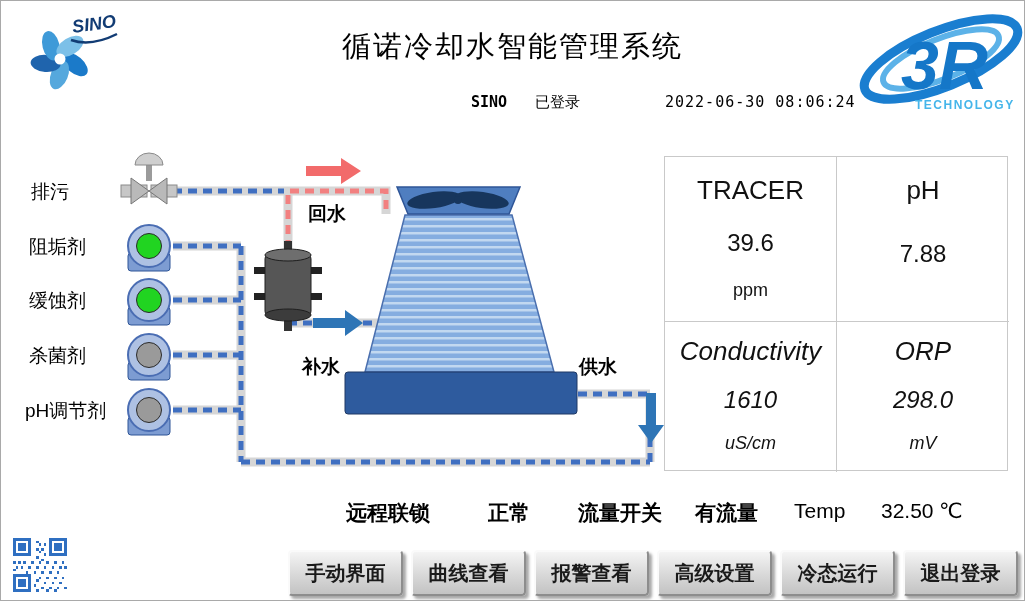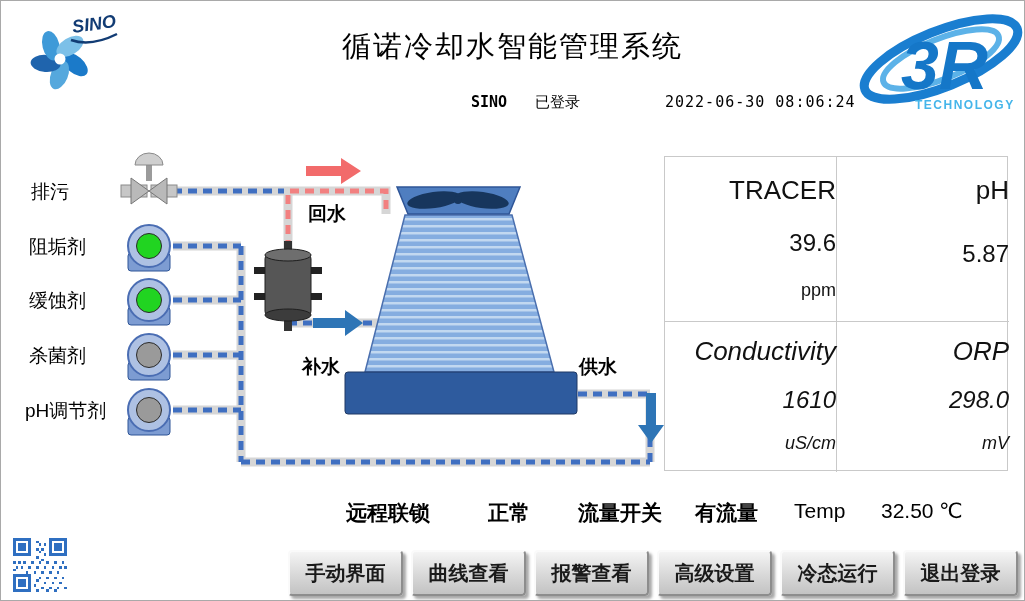--- a/index.html
+++ b/index.html
@@ -16,21 +16,21 @@
   .sub{position:absolute;top:92px;font-size:15px;}
   .sub.mono{font-family:"DejaVu Sans Mono","Liberation Mono",monospace;font-weight:700;}
   .sub.date{font-family:"DejaVu Sans Mono","Liberation Mono",monospace;font-weight:400;letter-spacing:1px;}
   .chem-label{position:absolute;font-size:19px;font-weight:500;white-space:nowrap;}
   .flow-label{position:absolute;font-size:19px;font-weight:600;white-space:nowrap;}
   .panel{
     position:absolute;left:663px;top:155px;width:344px;height:315px;
     display:grid;grid-template-columns:172px 172px;grid-template-rows:165px 150px;
     background:#fff;border:1px solid #c9c9c9;box-sizing:border-box;
   }
-  .cell{display:flex;flex-direction:column;align-items:flex-end;justify-content:space-between;
+  .cell{display:flex;flex-direction:column;align-items:center;justify-content:space-between;
         box-sizing:border-box;padding:18px 0 20px;}
   .cell.c1,.cell.c3{border-right:1px solid #c9c9c9;}
   .cell.c1,.cell.c2{border-bottom:1px solid #c9c9c9;}
   .cell.c3,.cell.c4{padding:14px 0 18px;font-style:italic;}
   .r-name{font-size:26px;font-weight:500;color:#111;}
   .r-value{font-size:24px;color:#111;}
   .r-unit{font-size:18px;color:#111;}
   .st{position:absolute;top:498px;font-size:21px;font-weight:600;white-space:nowrap;}
   .st.en{font-weight:400;}
   .btn-row{position:absolute;left:287px;top:549px;display:flex;gap:8px;}
@@ -161,21 +161,21 @@
   <div class="flow-label" style="left:578px;top:353px">供水</div>
 
   <div class="panel">
     <div class="cell c1">
       <div class="r-name">TRACER</div>
       <div class="r-value">39.6</div>
       <div class="r-unit">ppm</div>
     </div>
     <div class="cell c2">
       <div class="r-name">pH</div>
-      <div class="r-value">5.87</div>
+      <div class="r-value">7.88</div>
       <div class="r-unit"></div>
     </div>
     <div class="cell c3">
       <div class="r-name">Conductivity</div>
       <div class="r-value">1610</div>
       <div class="r-unit">uS/cm</div>
     </div>
     <div class="cell c4">
       <div class="r-name">ORP</div>
       <div class="r-value">298.0</div>

